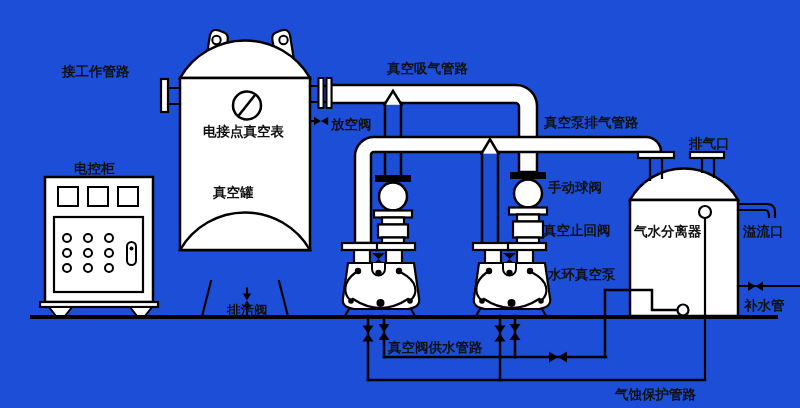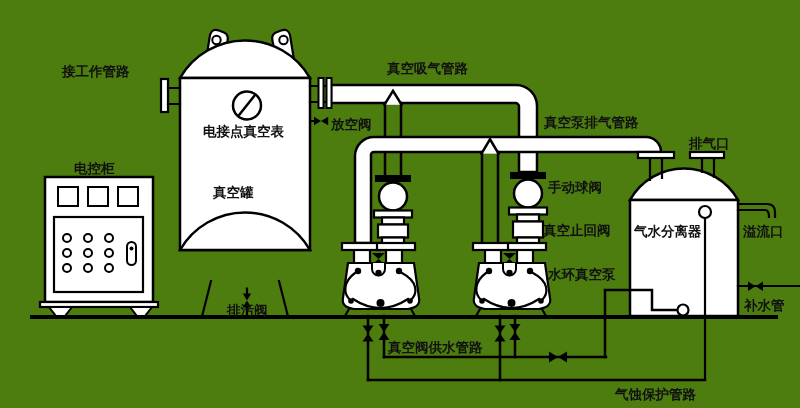--- a/index.html
+++ b/index.html
@@ -1,16 +1,16 @@
 <!DOCTYPE html>
 <html><head>
 <meta charset="utf-8">
 <style>
   html,body{margin:0;padding:0;background:#ffffff;}
-  .stage{width:800px;height:408px;background:#4d7c0f;position:relative;overflow:hidden;}
+  .stage{width:800px;height:408px;background:#1d4ed8;position:relative;overflow:hidden;}
   svg{display:block;}
   svg text{
     font-family:"Liberation Sans","DejaVu Sans",sans-serif;
     font-size:13.5px;font-weight:600;fill:#111;
   }
   .ln{stroke:#000;stroke-width:2.5;fill:none;stroke-linecap:square;}
   .t2{stroke-width:2;}
   .t22{stroke-width:2.2;}
   .pipe{fill:#fff;stroke:#000;stroke-width:2.5;}
   .p2{stroke-width:2;}

